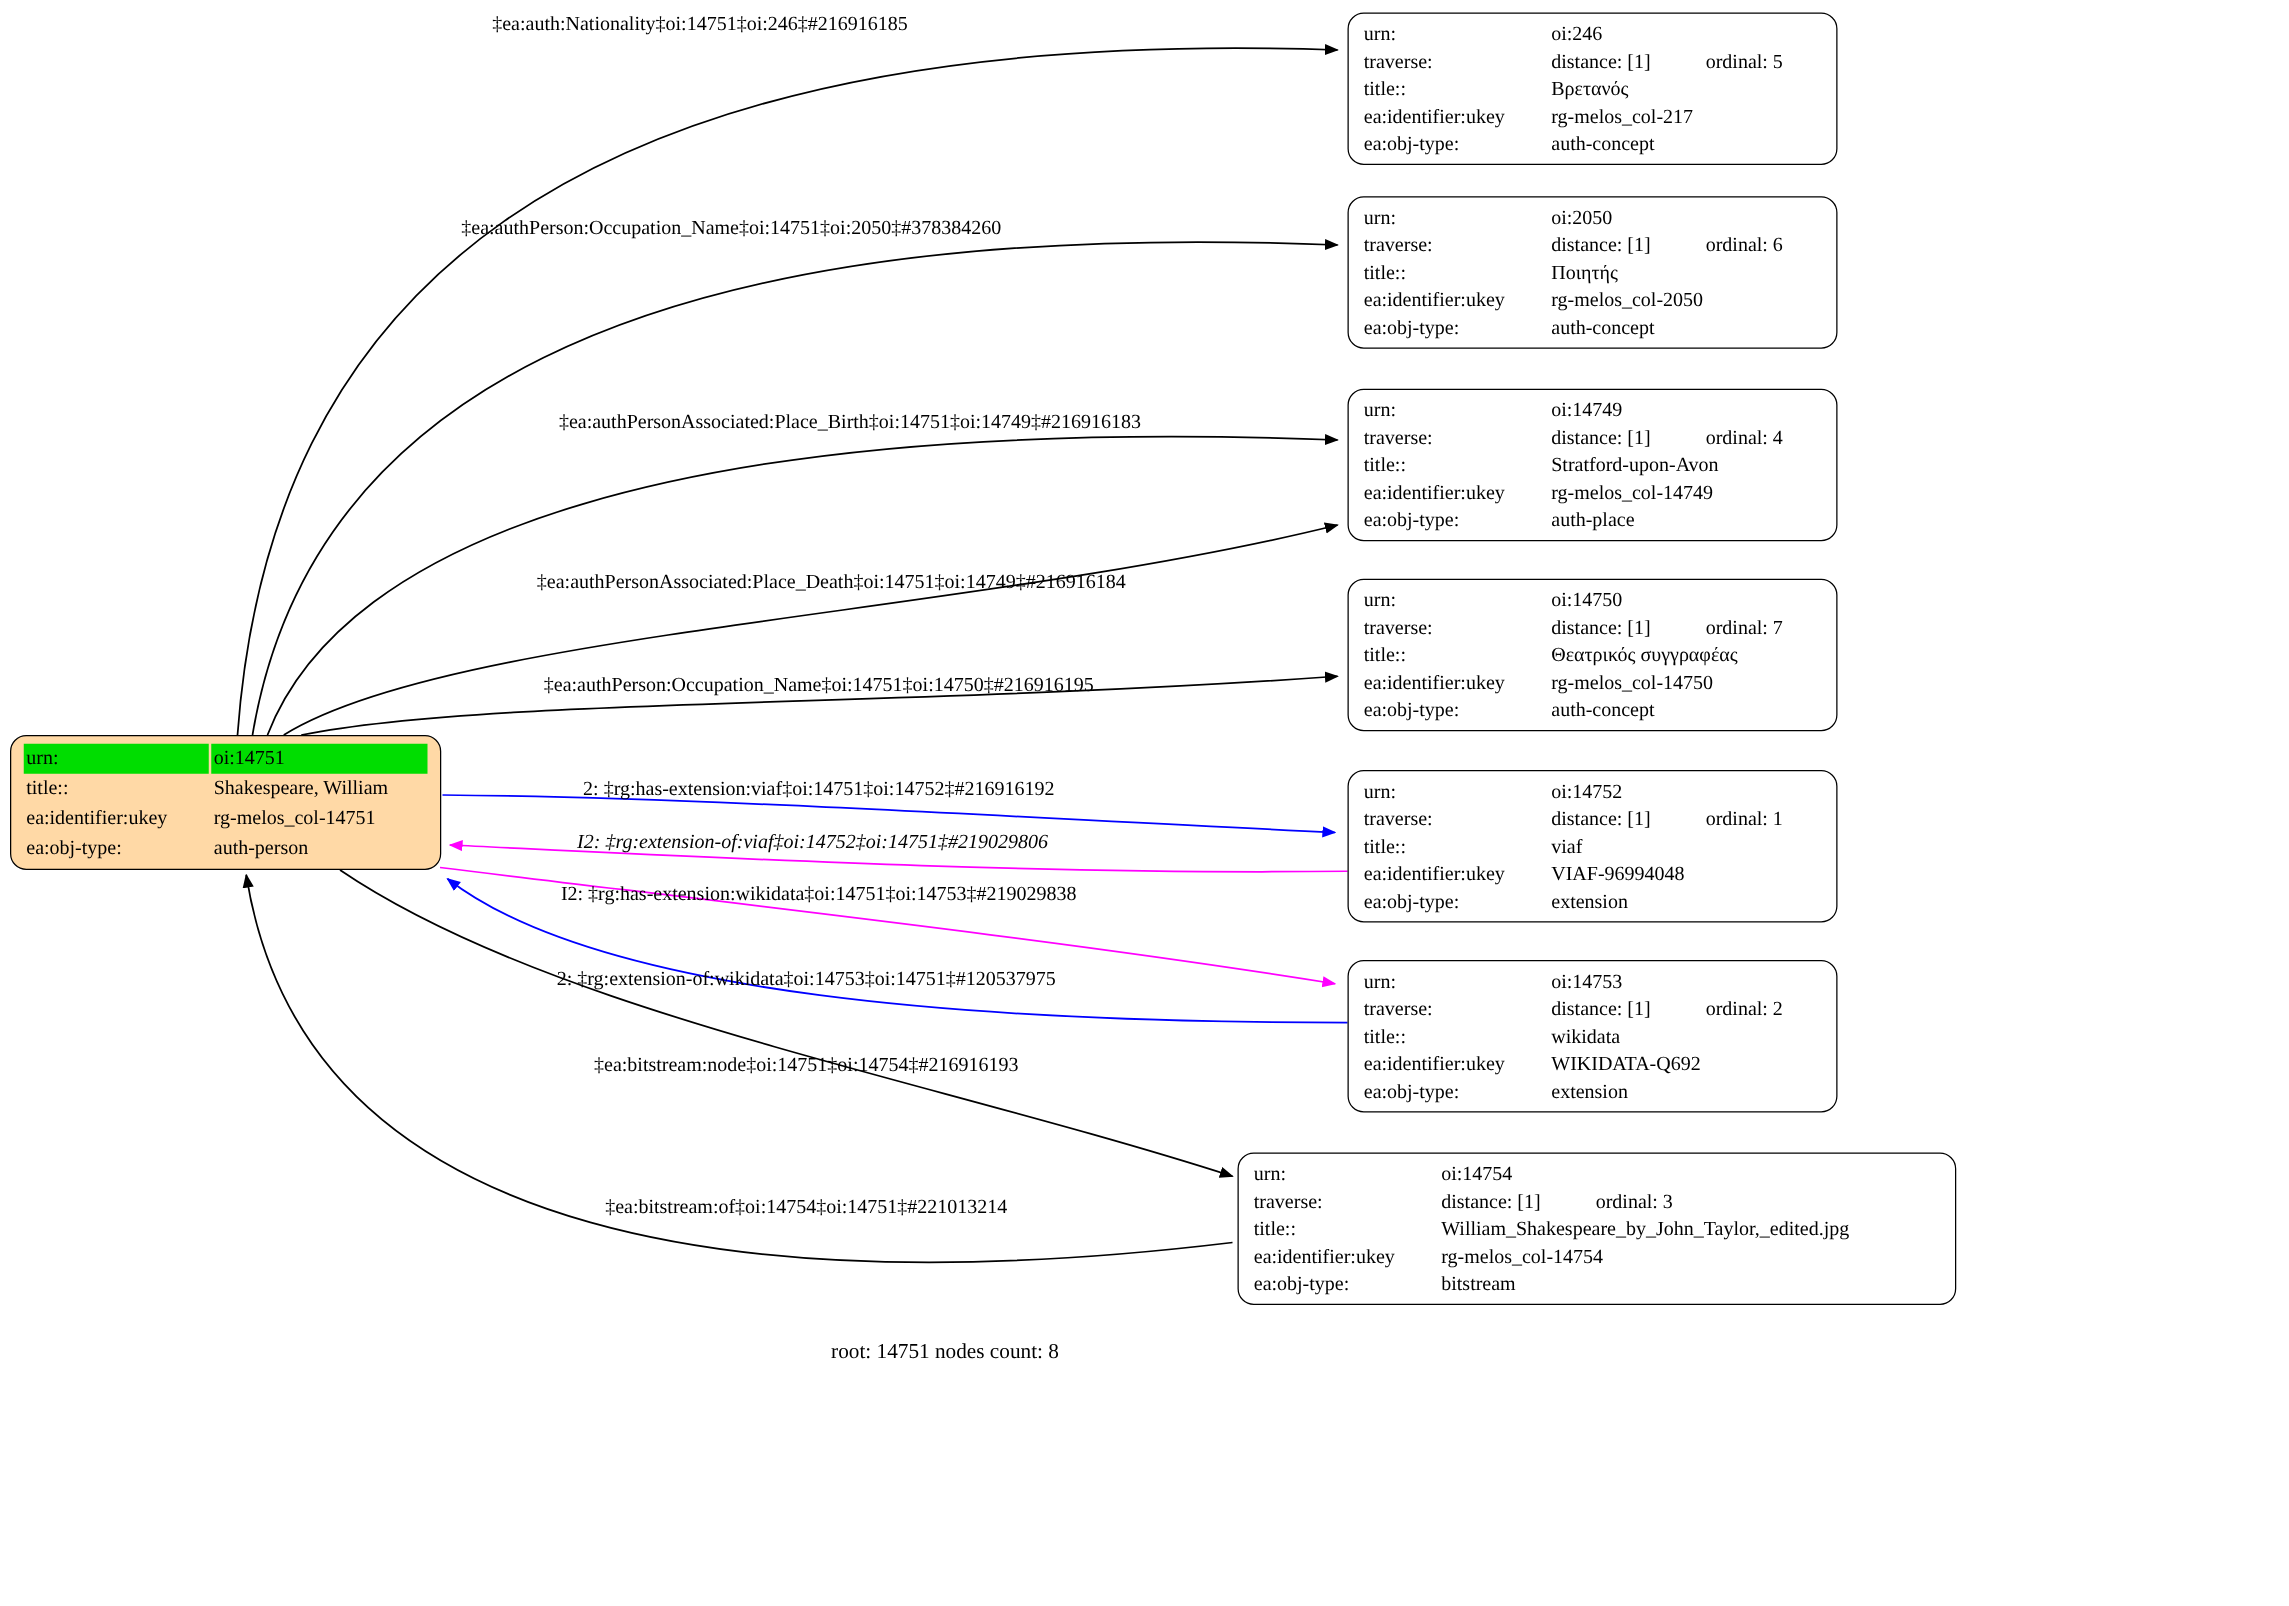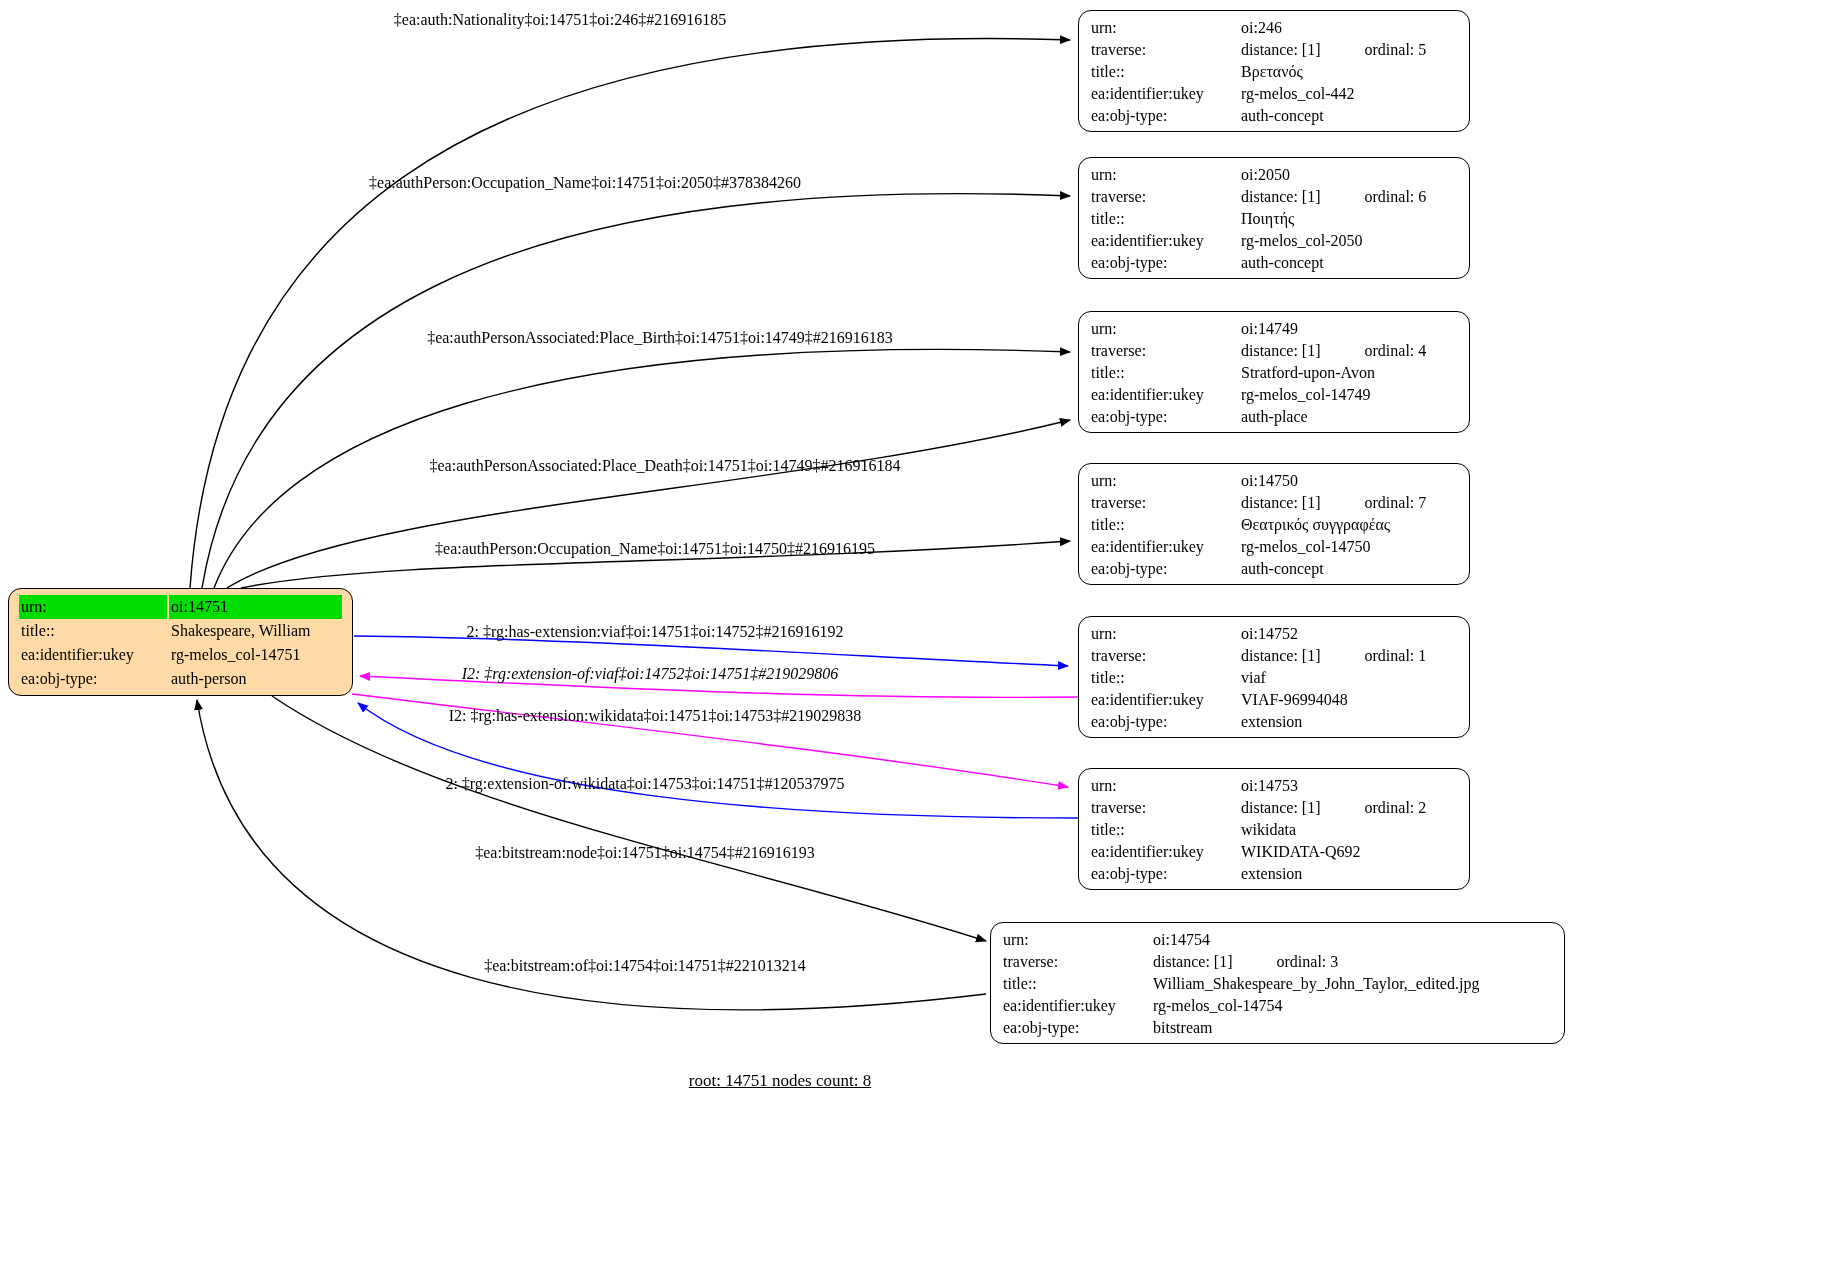--- a/index.html
+++ b/index.html
@@ -76,21 +76,21 @@
     <path class="edge e-blue" d="M 354,636 C 570,638 830,655 1068,666" marker-end="url(#mk-blue)"></path>
     <path class="edge e-magenta" d="M 1078,697 C 830,700 570,686 360,676" marker-end="url(#mk-magenta)"></path>
     <path class="edge e-magenta" d="M 352,694 C 580,722 850,752 1068,787" marker-end="url(#mk-magenta)"></path>
     <path class="edge e-blue" d="M 1078,818 C 790,818 480,798 358,703" marker-end="url(#mk-blue)"></path>
     <path class="edge e-black" d="M 272,696 C 440,810 740,862 986,941" marker-end="url(#mk-black)"></path>
     <path class="edge e-black" d="M 986,994 C 620,1038 245,1005 197,700" marker-end="url(#mk-black)"></path>
   </svg>
 
   <div class="edge-label" style="left:560px; top:11px;">‡ea:auth:Nationality‡oi:14751‡oi:246‡#216916185</div>
   <div class="edge-label" style="left:585px; top:174px;">‡ea:authPerson:Occupation_Name‡oi:14751‡oi:2050‡#378384260</div>
-  <div class="edge-label" style="left:660px; top:329px;">‡ea:authPersonAssociated:Place_Birth‡oi:14751‡oi:14749‡#216916183</div>
+  <div class="edge-label" style="left:680px; top:329px;">‡ea:authPersonAssociated:Place_Birth‡oi:14751‡oi:14749‡#216916183</div>
   <div class="edge-label" style="left:665px; top:457px;">‡ea:authPersonAssociated:Place_Death‡oi:14751‡oi:14749‡#216916184</div>
   <div class="edge-label" style="left:655px; top:540px;">‡ea:authPerson:Occupation_Name‡oi:14751‡oi:14750‡#216916195</div>
   <div class="edge-label" style="left:655px; top:623px;">2: ‡rg:has-extension:viaf‡oi:14751‡oi:14752‡#216916192</div>
   <div class="edge-label" style="left:650px; top:665px;font-style:italic;">I2: ‡rg:extension-of:viaf‡oi:14752‡oi:14751‡#219029806</div>
   <div class="edge-label" style="left:655px; top:707px;">I2: ‡rg:has-extension:wikidata‡oi:14751‡oi:14753‡#219029838</div>
   <div class="edge-label" style="left:645px; top:775px;">2: ‡rg:extension-of:wikidata‡oi:14753‡oi:14751‡#120537975</div>
   <div class="edge-label" style="left:645px; top:844px;">‡ea:bitstream:node‡oi:14751‡oi:14754‡#216916193</div>
   <div class="edge-label" style="left:645px; top:957px;">‡ea:bitstream:of‡oi:14754‡oi:14751‡#221013214</div>
 
   <div class="node root" style="left:8px; top:588px; width:345px; height:108px;">
@@ -120,21 +120,21 @@
     <div class="row">
       <span class="key">traverse:</span>
       <span class="val"><span>distance: [1]</span><span class="ord">ordinal: 5</span></span>
     </div>
     <div class="row">
       <span class="key">title::</span>
       <span class="val">Βρετανός</span>
     </div>
     <div class="row">
       <span class="key">ea:identifier:ukey</span>
-      <span class="val">rg-melos_col-442</span>
+      <span class="val">rg-melos_col-217</span>
     </div>
     <div class="row">
       <span class="key">ea:obj-type:</span>
       <span class="val">auth-concept</span>
     </div>
   </div>
 
   <div class="node" style="left:1078px; top:157px; width:392px; height:122px;">
     <div class="row">
       <span class="key">urn:</span>
@@ -266,15 +266,15 @@
     <div class="row">
       <span class="key">ea:identifier:ukey</span>
       <span class="val">rg-melos_col-14754</span>
     </div>
     <div class="row">
       <span class="key">ea:obj-type:</span>
       <span class="val">bitstream</span>
     </div>
   </div>
 
-  <div class="caption" style="left:780px; top:1071px;text-decoration:underline;">root: 14751 nodes count: 8</div>
+  <div class="caption" style="left:756px; top:1071px;">root: 14751 nodes count: 8</div>
 
 </div>
 
 </body></html>

